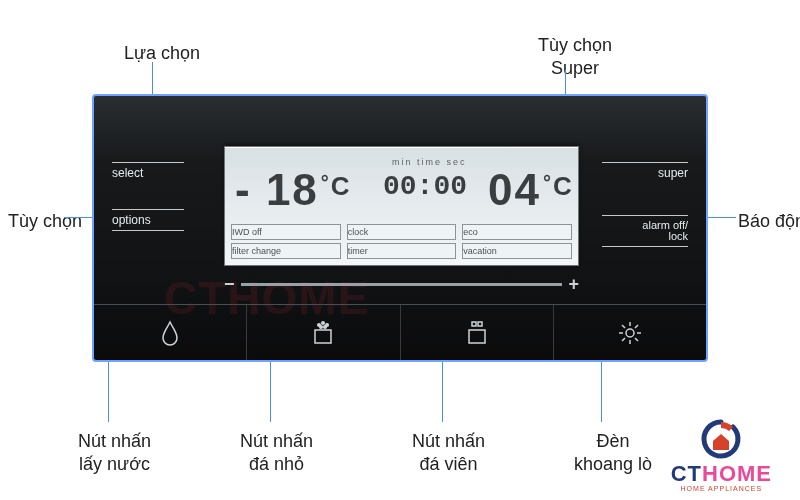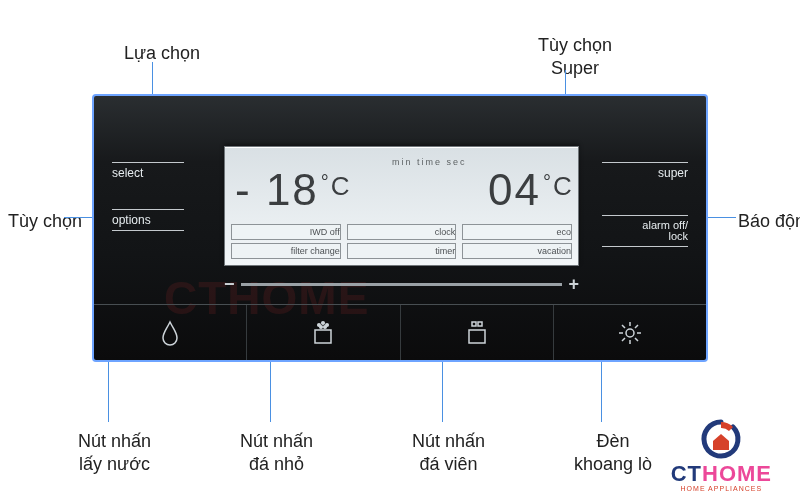--- a/index.html
+++ b/index.html
@@ -3,31 +3,31 @@
 <meta charset="utf-8">
 <style>
   *{box-sizing:border-box;margin:0;padding:0;font-family:Arial,Helvetica,sans-serif}
   body{width:800px;height:500px;background:#fff;position:relative;overflow:hidden}
   .callout{position:absolute;font-size:18px;color:#222;text-align:center;line-height:1.25;white-space:pre}
   .panel{position:absolute;left:92px;top:94px;width:616px;height:268px;background:linear-gradient(180deg,#2a2e31 0%,#17191b 25%,#121416 60%,#0b0b0c 100%);border:2px solid #6ea4ff;border-radius:4px}
   .side-btn{position:absolute;display:flex;flex-direction:column}
   .btn-entry{border-top:1px solid #c4c9cd;padding:4px 0;font:12px/1 Arial;color:#e6ecef}
   .btn-entry.bottom{border-bottom:1px solid #c4c9cd}
   .lcd{position:absolute;left:130px;top:50px;width:355px;height:120px;background:linear-gradient(180deg,#d9e0e4 0%,#f2f6f8 100%);border:1px solid #6f7579;box-shadow:0 1px 0 #fff inset,0 -2px 4px rgba(0,0,0,.4);}
-  .seg{font-family:'Courier New',monospace;color:#3b3e40;font-weight:400}
+  .seg{font-family:'Courier New',monospace;color:#3b3e40;font-weight:700}
   .temp{position:absolute;top:18px;font-size:44px;letter-spacing:2px}
   .freezer{left:10px}
   .fridge{left:263px}
   .deg{font-size:20px;position:relative;top:-16px;margin-left:2px}
   .cee{font-size:26px;position:relative;top:-10px}
   .time-lbl{position:absolute;top:10px;left:167px;font-size:9px;color:#5e6365;letter-spacing:2px}
   .time{position:absolute;top:24px;left:158px;font-size:28px}
   .optrow{position:absolute;bottom:6px;left:6px;right:6px;display:flex;gap:6px}
   .optcol{flex:1;display:flex;flex-direction:column;gap:3px}
-  .optcell{border:1px solid #8d9397;font-size:9px;color:#4d5154;text-align:right;padding:2px 0;background:#eef3f5}
+  .optcell{border:1px solid #8d9397;font-size:9px;color:#4d5154;text-align:left;padding:2px 0;background:#eef3f5}
   .slider{position:absolute;left:130px;top:178px;width:355px;display:flex;align-items:center;gap:6px}
   .slider .sign{color:#ccd2d6;font-size:18px;font-weight:700}
   .slider .track{flex:1;height:3px;background:#9aa1a6}
   .iconbar{position:absolute;left:0;right:0;bottom:0;height:56px;border-top:1px solid #484e52;display:flex}
   .iconcell{flex:1;display:flex;align-items:center;justify-content:center;border-right:1px solid #363b3e}
   .iconcell:last-child{border-right:none}
   .iconcell svg{stroke:#cdd4d9;fill:none;stroke-width:1.5}
   .lead{position:absolute;background:#4a90e2}
   .lead.v{width:1px}
   .lead.h{height:1px}
@@ -86,20 +86,21 @@
     <div class="btn-entry" style="text-align:right">super</div>
     <div class="btn-entry bottom" style="margin-top:32px;text-align:right;white-space:pre;font-size:11px">alarm off/
 lock</div>
   </div>
 
   <div class="lcd">
     <div class="seg temp freezer">
       <span>- 18</span><span class="deg">°</span><span class="cee">C</span>
     </div>
     <div class="time-lbl">min  time  sec</div>
+    <div class="seg time">00:00</div>
     <div class="seg temp fridge">
       <span>04</span><span class="deg">°</span><span class="cee">C</span>
     </div>
     <div class="optrow">
       <div class="optcol">
         <div class="optcell">IWD off</div>
         <div class="optcell">filter change</div>
       </div>
       <div class="optcol">
         <div class="optcell">clock</div>

